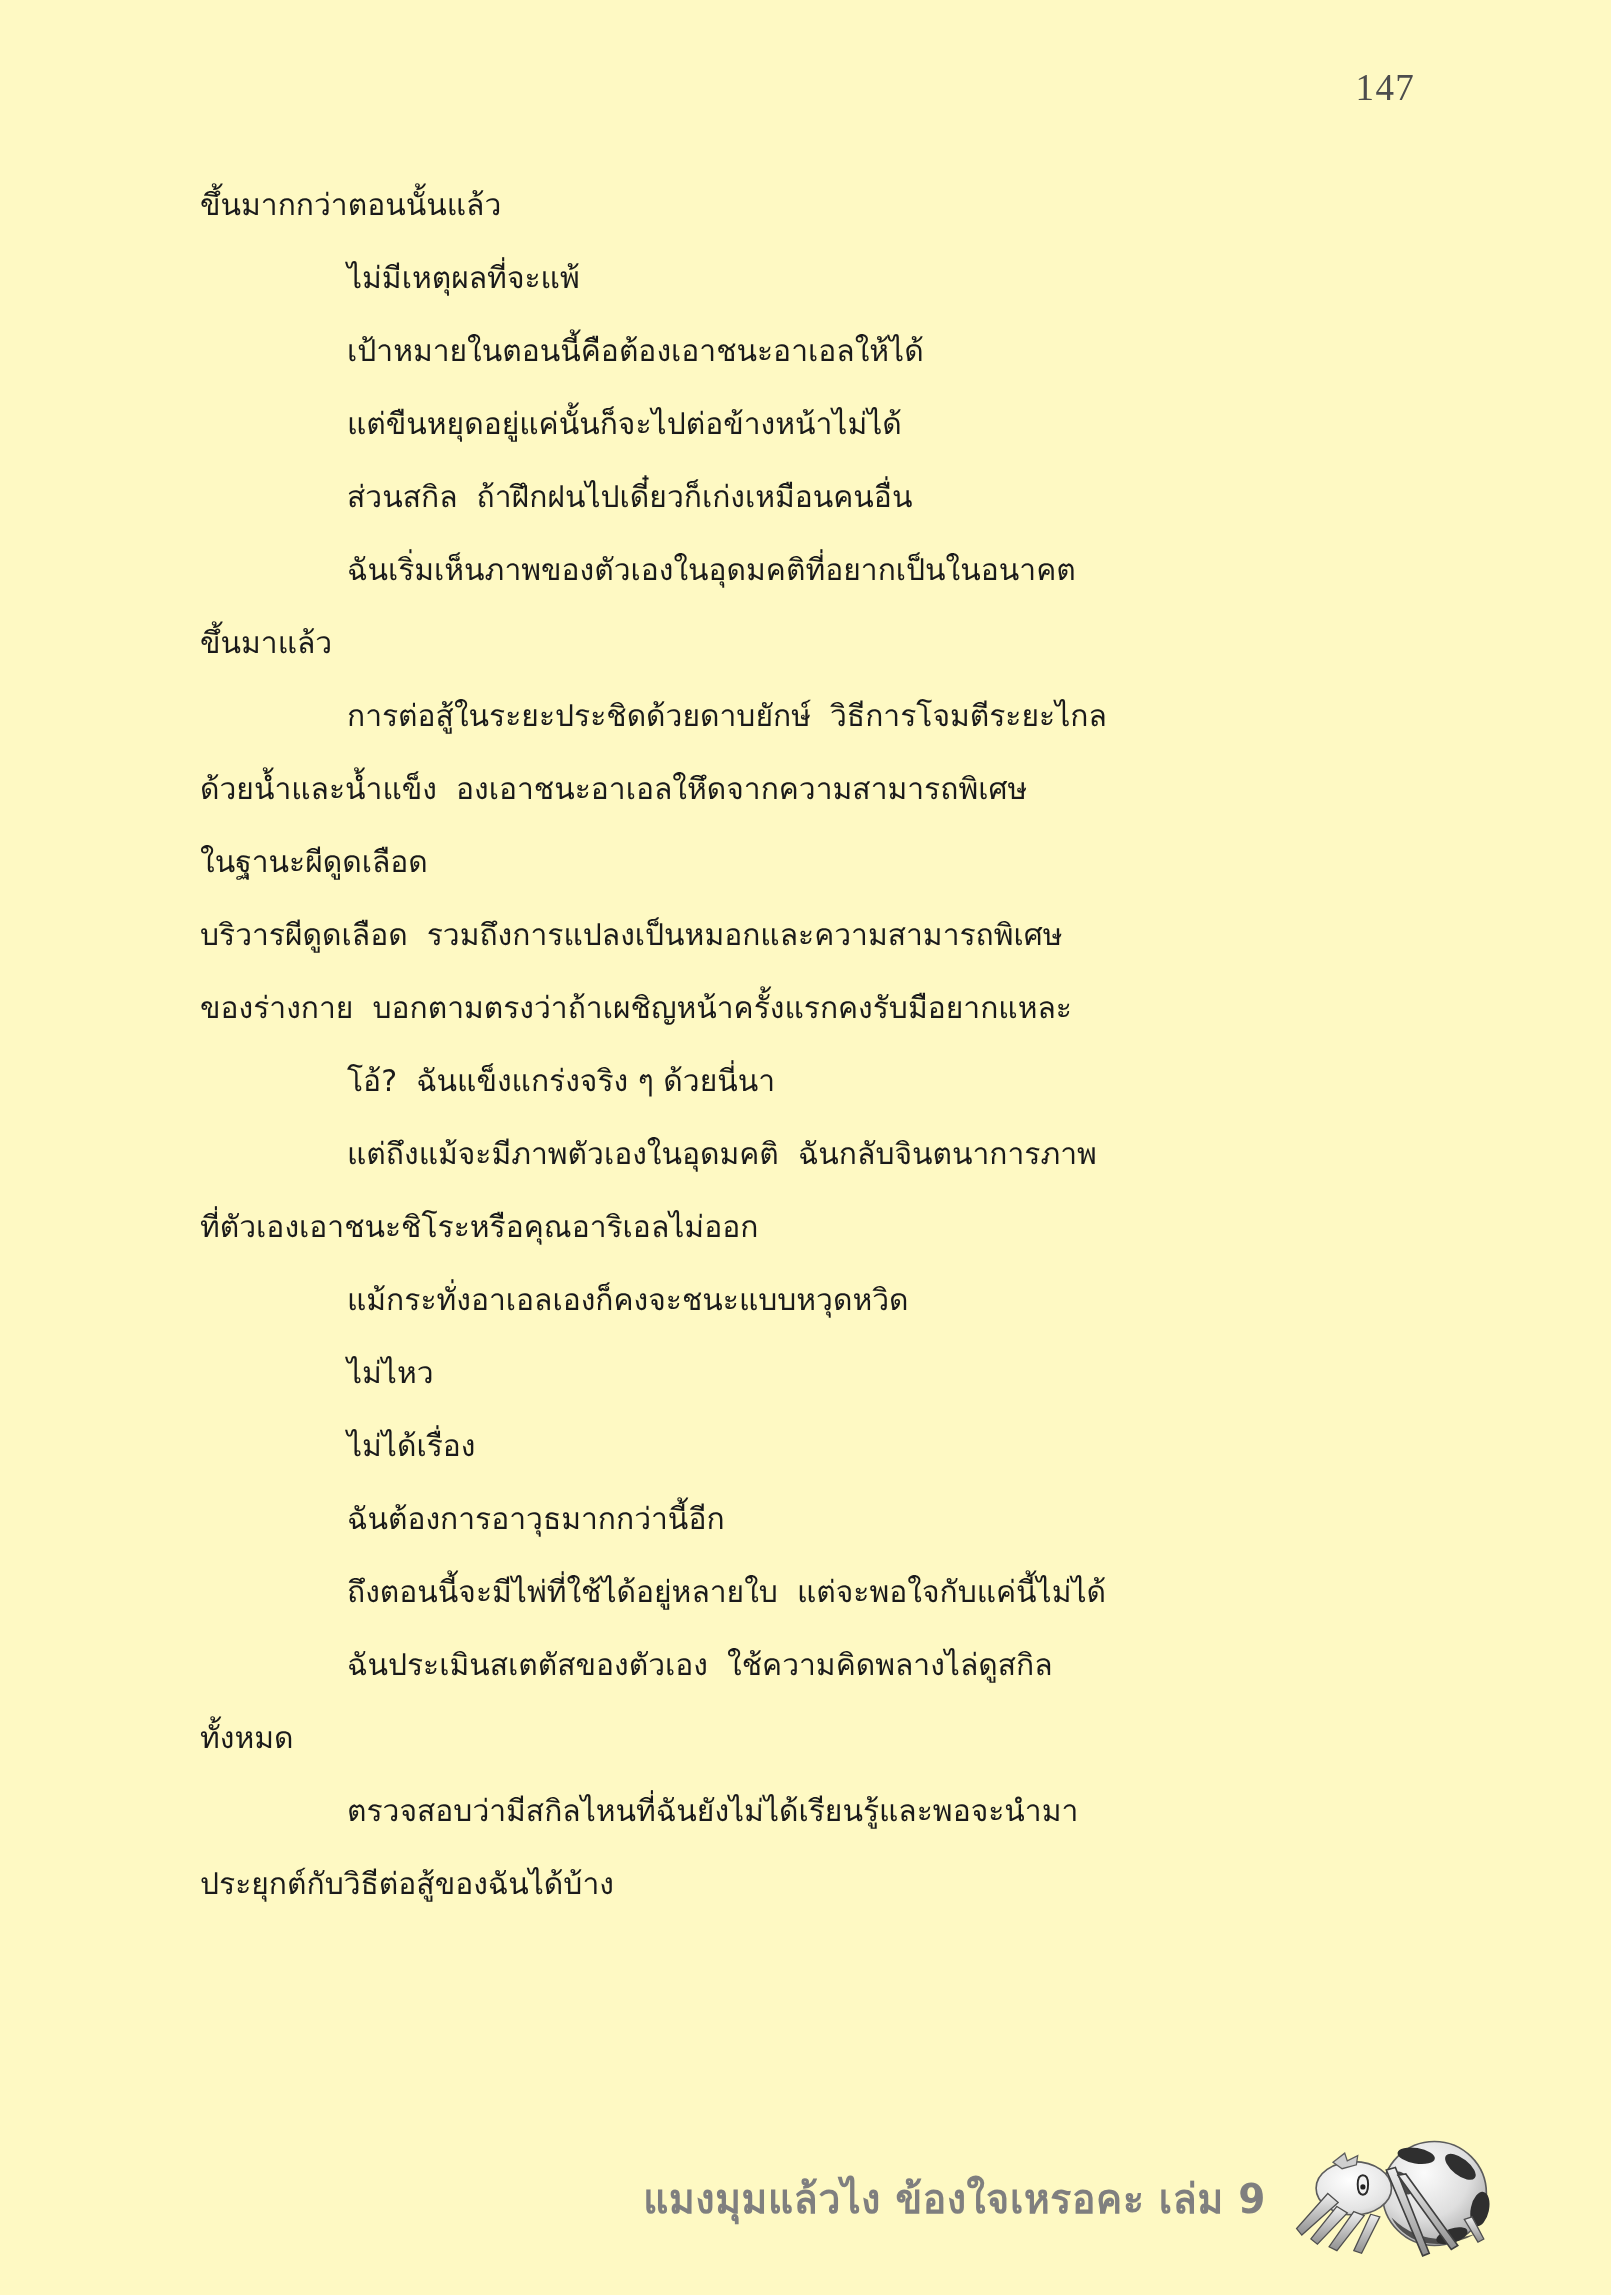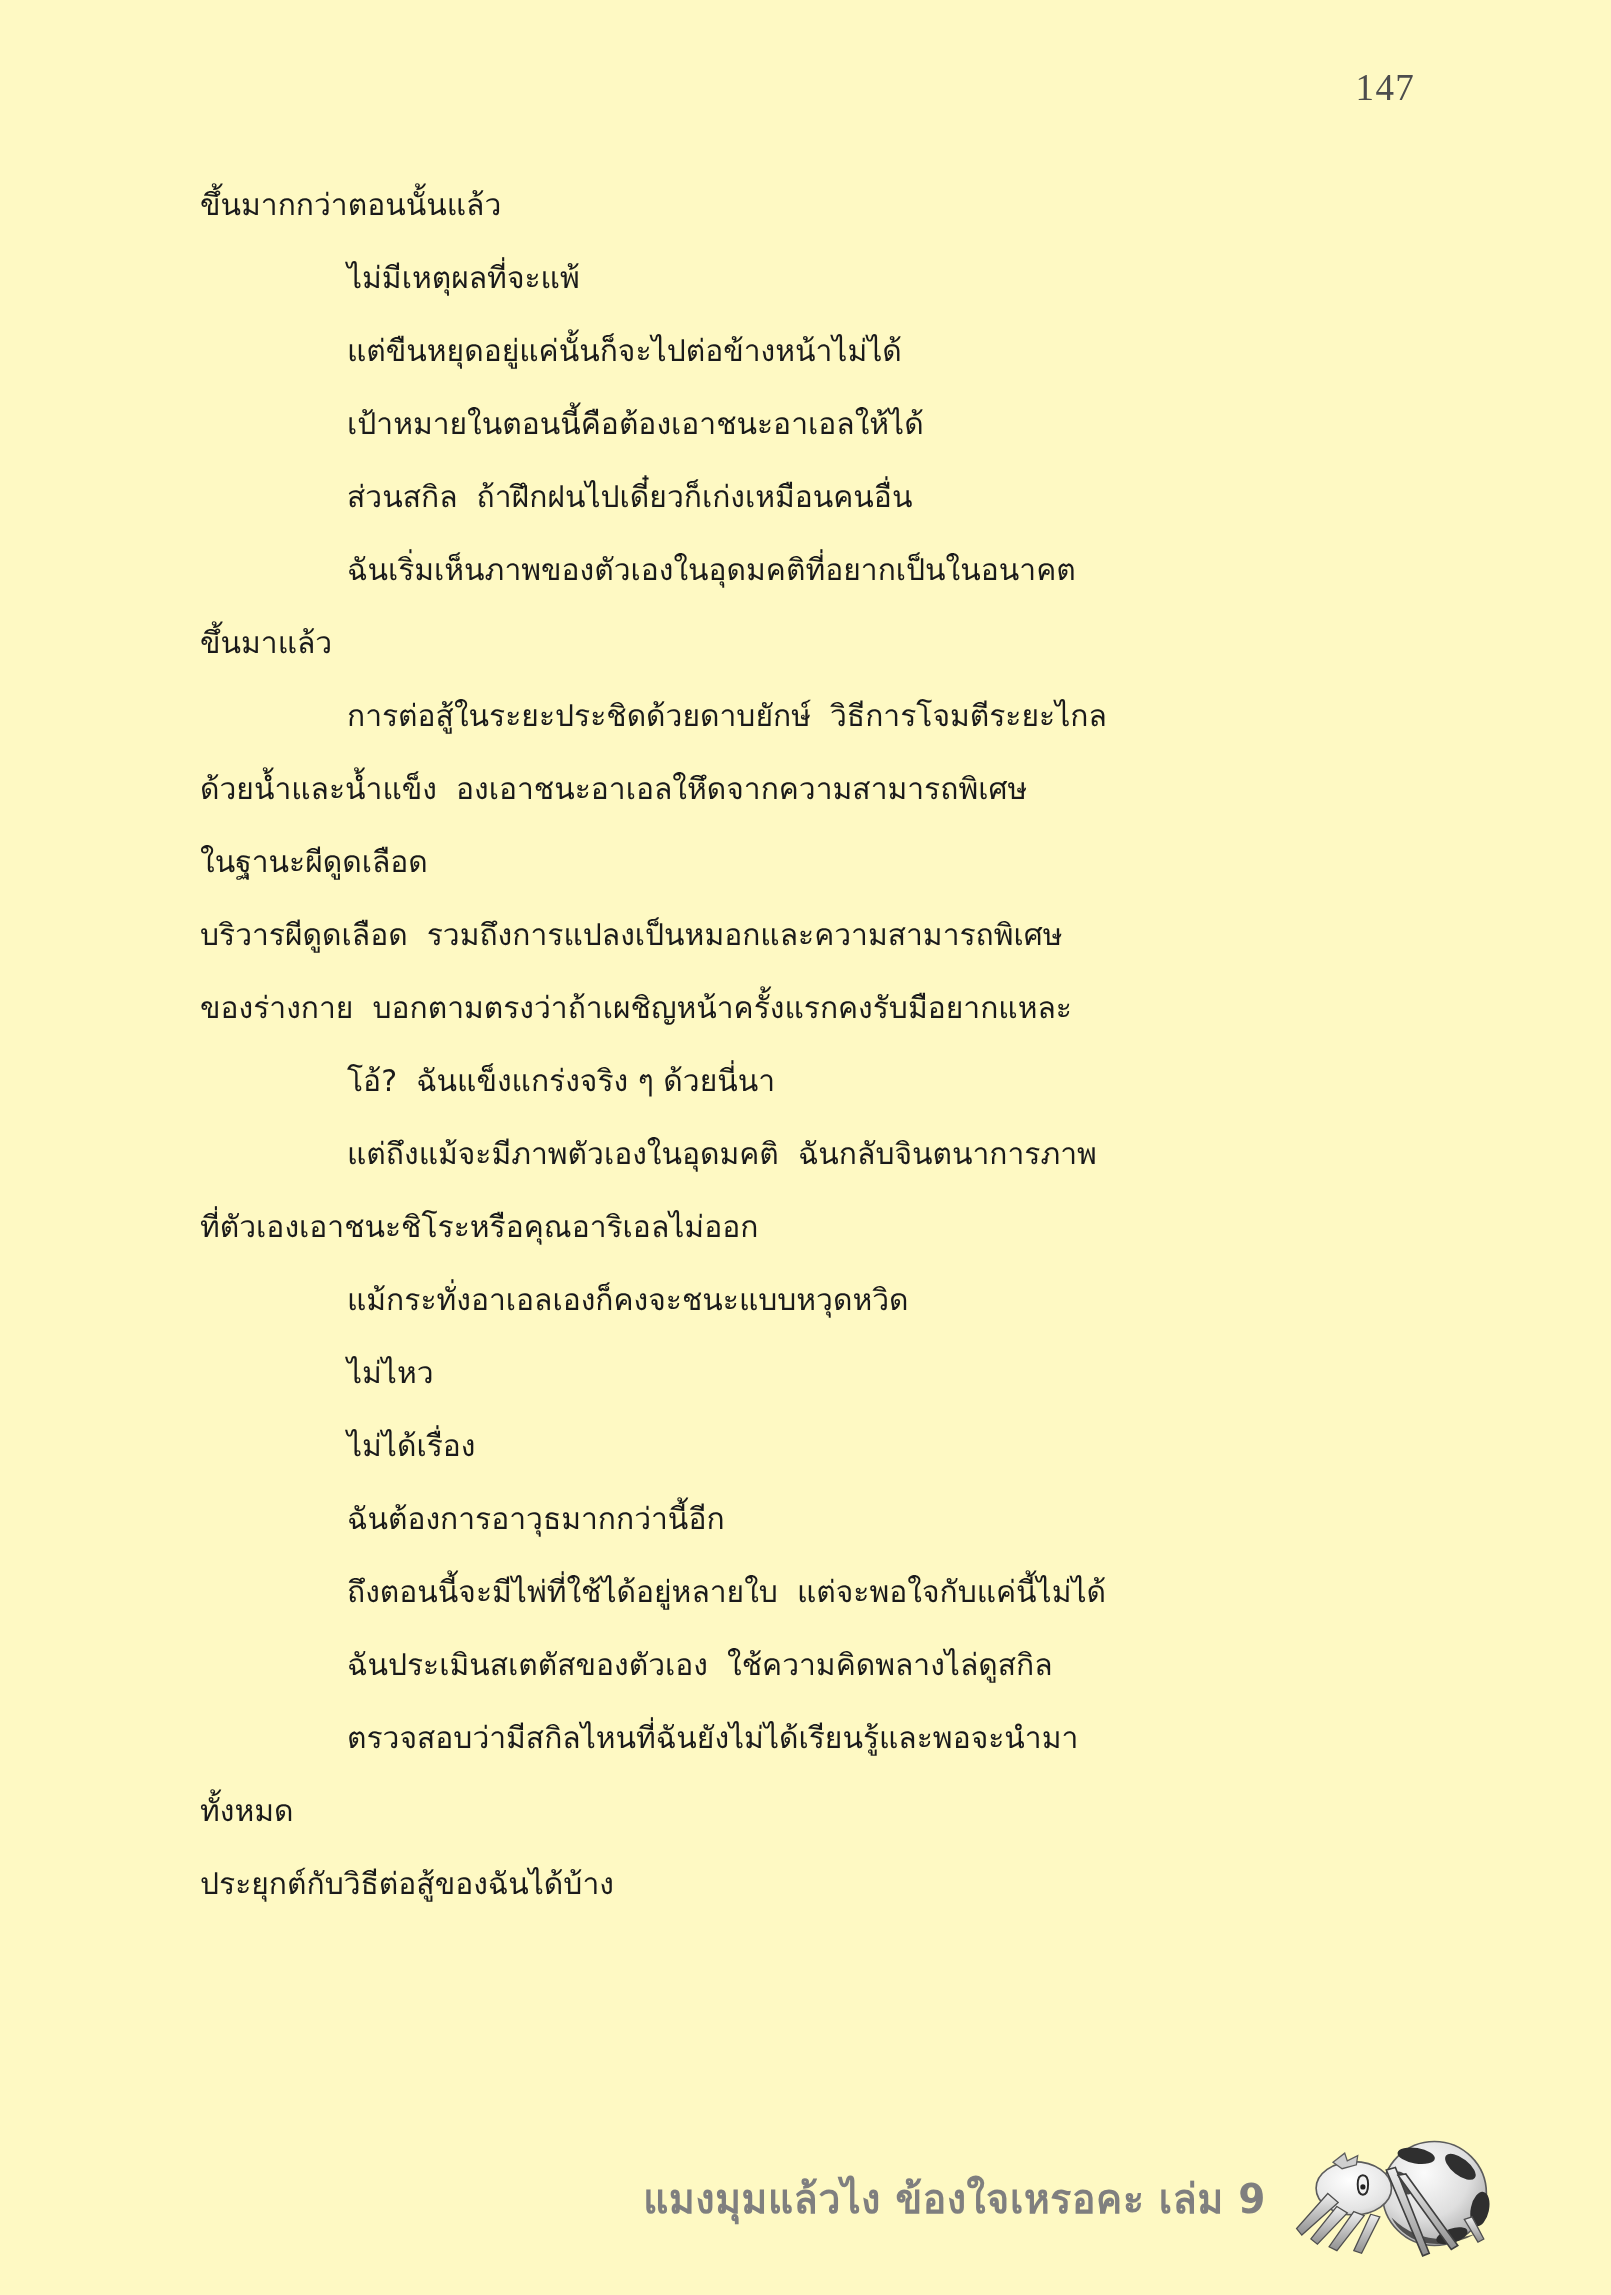--- a/index.html
+++ b/index.html
@@ -60,41 +60,41 @@
 </head>
 <body>
 
 <div class="page">
 
   <div class="page-number">147</div>
 
   <main class="body-text">
       <div class="line">ขึ้นมากกว่าตอนนั้นแล้ว</div>
       <div class="line indent">ไม่มีเหตุผลที่จะแพ้</div>
+      <div class="line indent">เป้าหมายในตอนนี้คือต้องเอาชนะอาเอลให้ได้</div>
       <div class="line indent">แต่ขืนหยุดอยู่แค่นั้นก็จะไปต่อข้างหน้าไม่ได้</div>
-      <div class="line indent">เป้าหมายในตอนนี้คือต้องเอาชนะอาเอลให้ได้</div>
       <div class="line indent">ส่วนสกิล  ถ้าฝึกฝนไปเดี๋ยวก็เก่งเหมือนคนอื่น</div>
       <div class="line indent">ฉันเริ่มเห็นภาพของตัวเองในอุดมคติที่อยากเป็นในอนาคต</div>
       <div class="line">ขึ้นมาแล้ว</div>
       <div class="line indent">การต่อสู้ในระยะประชิดด้วยดาบยักษ์  วิธีการโจมตีระยะไกล</div>
       <div class="line">ด้วยน้ำและน้ำแข็ง  องเอาชนะอาเอลใหึดจากความสามารถพิเศษ</div>
       <div class="line">ในฐานะผีดูดเลือด</div>
       <div class="line">บริวารผีดูดเลือด  รวมถึงการแปลงเป็นหมอกและความสามารถพิเศษ</div>
       <div class="line">ของร่างกาย  บอกตามตรงว่าถ้าเผชิญหน้าครั้งแรกคงรับมือยากแหละ</div>
       <div class="line indent">โอ้?  ฉันแข็งแกร่งจริง ๆ ด้วยนี่นา</div>
       <div class="line indent">แต่ถึงแม้จะมีภาพตัวเองในอุดมคติ  ฉันกลับจินตนาการภาพ</div>
       <div class="line">ที่ตัวเองเอาชนะชิโระหรือคุณอาริเอลไม่ออก</div>
       <div class="line indent">แม้กระทั่งอาเอลเองก็คงจะชนะแบบหวุดหวิด</div>
       <div class="line indent">ไม่ไหว</div>
       <div class="line indent">ไม่ได้เรื่อง</div>
       <div class="line indent">ฉันต้องการอาวุธมากกว่านี้อีก</div>
       <div class="line indent">ถึงตอนนี้จะมีไพ่ที่ใช้ได้อยู่หลายใบ  แต่จะพอใจกับแค่นี้ไม่ได้</div>
       <div class="line indent">ฉันประเมินสเตตัสของตัวเอง  ใช้ความคิดพลางไล่ดูสกิล</div>
+      <div class="line">ทั้งหมด</div>
       <div class="line indent">ตรวจสอบว่ามีสกิลไหนที่ฉันยังไม่ได้เรียนรู้และพอจะนำมา</div>
-      <div class="line">ทั้งหมด</div>
       <div class="line">ประยุกต์กับวิธีต่อสู้ของฉันได้บ้าง</div>
     </main>
 
   <footer class="page-footer">
     <span class="footer-caption">แมงมุมแล้วไง ข้องใจเหรอคะ เล่ม 9</span>
 
     <svg class="spider-art" viewBox="0 0 320 190" xmlns="http://www.w3.org/2000/svg" aria-hidden="true">
       <defs>
         <radialGradient id="absG" cx="40%" cy="30%" r="80%">
           <stop offset="0%" stop-color="#fbfbfb"></stop>

